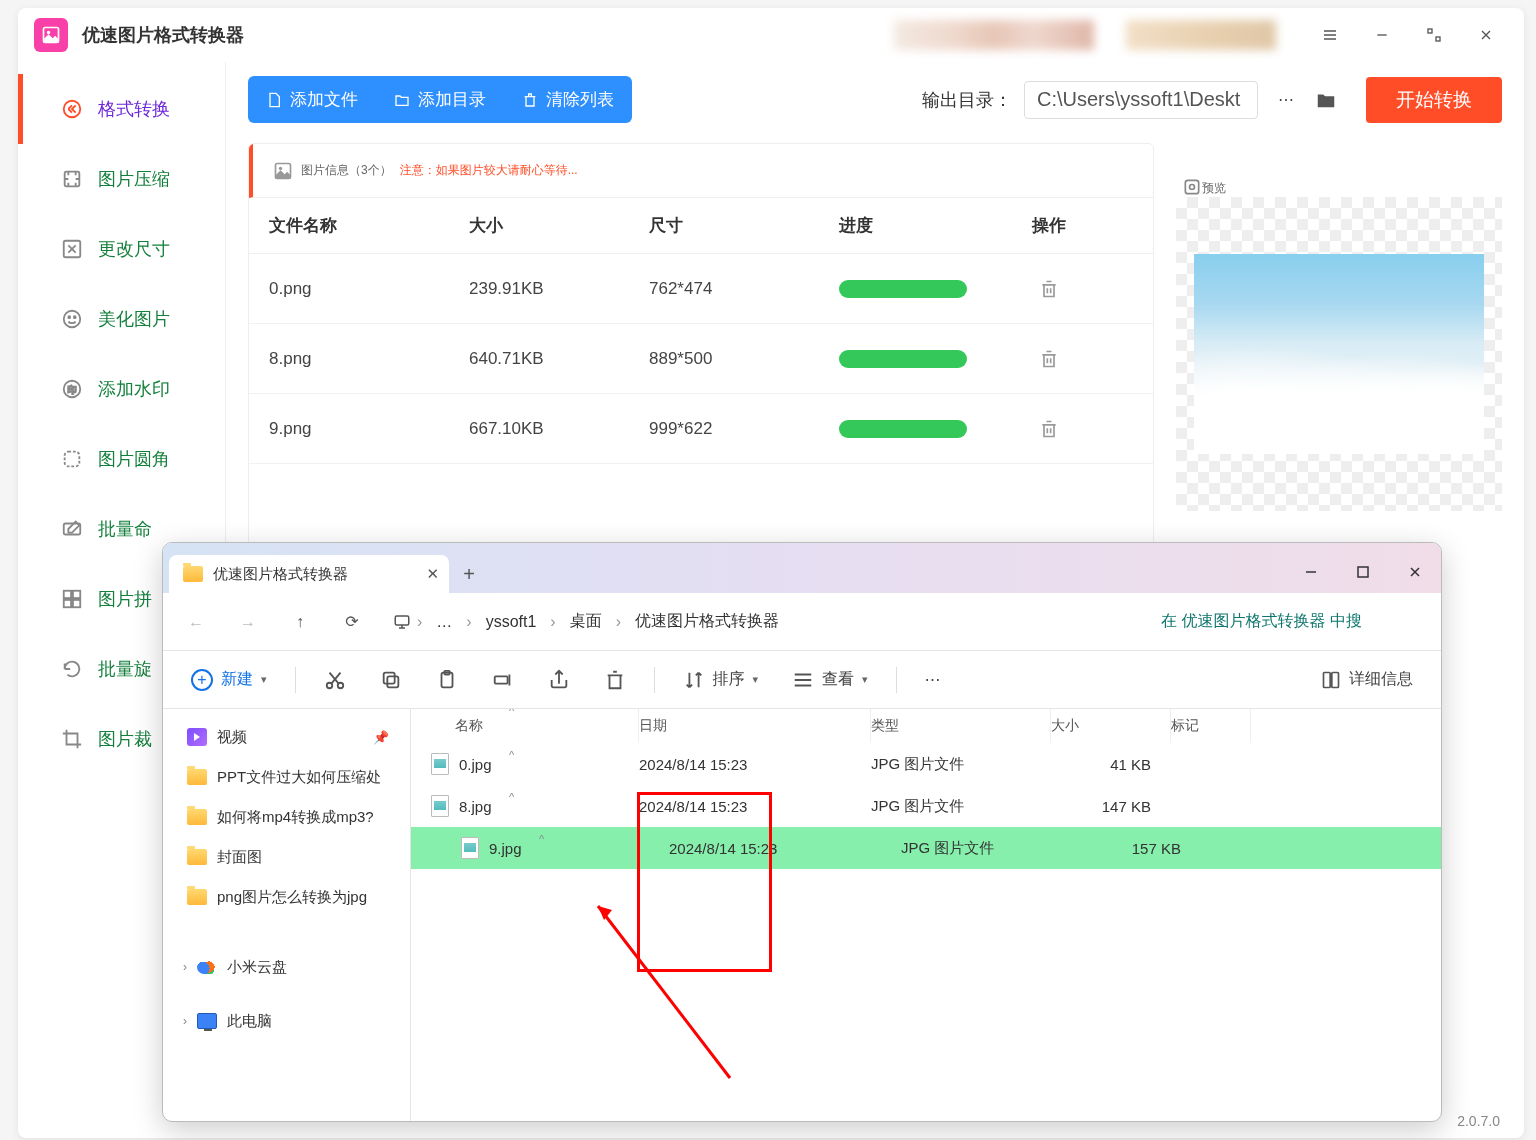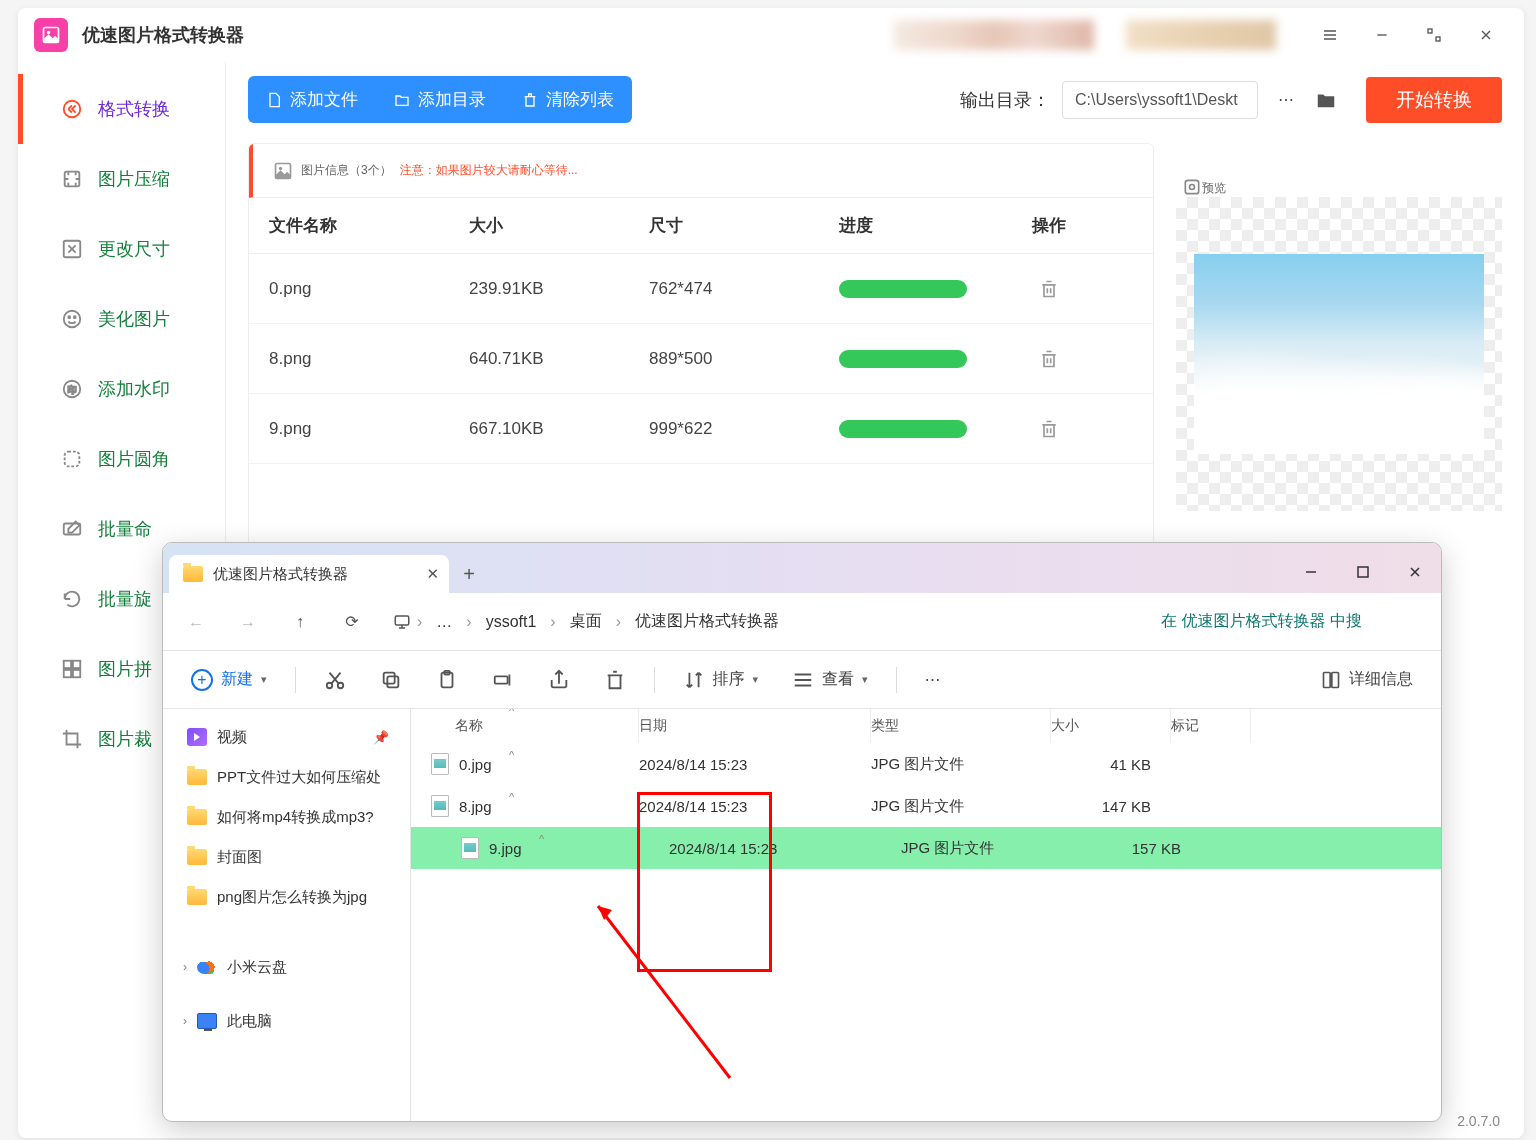--- a/index.html
+++ b/index.html
@@ -32,21 +32,21 @@
 
 
 .main { flex: 1; display: flex; flex-direction: column; padding: 14px 22px; overflow: hidden; }
 
 
 .toolbar-row { display: flex; align-items: center; margin-bottom: 20px; }
 .btn-group { display: flex; background: #2e8fff; border-radius: 6px; overflow: hidden; }
 .btn-group .tbtn { padding: 12px 18px; color: #fff; font-size: 17px; display: flex; align-items: center; gap: 8px; cursor: pointer; }
 .btn-group .tbtn svg { width: 16px; height: 16px; fill: #fff; }
 .out-label { margin-left: auto; font-size: 18px; color: #333; margin-right: 12px; }
-.out-input { width: 196px; height: 38px; border: 1px solid #ddd; border-radius: 4px; padding: 0 12px; font-size: 16px; color: #555; }
+.out-input { width: 234px; height: 38px; border: 1px solid #ddd; border-radius: 4px; padding: 0 12px; font-size: 20px; color: #555; }
 .more-btn { width: 40px; height: 38px; display: flex; align-items: center; justify-content: center; margin-left: 8px; cursor: pointer; color: #444; }
 .folder-btn { width: 40px; height: 38px; display: flex; align-items: center; justify-content: center; margin-left: 0px; cursor: pointer; color: #555; }
 .start-btn { margin-left: 20px; padding: 10px 30px; background: #ff4d27; color: #fff; font-size: 19px; border-radius: 4px; cursor: pointer; }
 
 
 .content-split { flex: 1; display: flex; gap: 22px; overflow: hidden; }
 .list-panel { flex: 1; border: 1px solid #eee; border-radius: 6px; background: #fff; display: flex; flex-direction: column; overflow: hidden; }
 .list-header { height: 54px; display: flex; align-items: center; padding: 0 20px; border-bottom: 1px solid #eee; border-left: 4px solid #ff4d27; font-size: 12px; color: #666; gap: 8px; }
 .list-header .red-note { color: #ff4d27; }
 .list-cols { height: 56px; display: flex; align-items: center; padding: 0 20px; font-size: 17px; font-weight: 600; color: #333; border-bottom: 1px solid #eee; }
@@ -235,35 +235,35 @@
             <svg viewBox="0 0 24 24" fill="none" stroke="#888" stroke-width="2">
               <rect x="3" y="6" width="18" height="12" rx="2"></rect>
               <path d="M16 4l4 4-8 8H8v-4z"></path>
             </svg>
           </span>
         <span>批量命</span>
       </div>
       <div class="sidebar-item">
         <span class="sidebar-icon">
             <svg viewBox="0 0 24 24" fill="none" stroke="#888" stroke-width="2">
-              <path d="M4 12a8 8 0 1 1 3 6.2M4 12V6m0 6h6"></path>
-            </svg>
-          </span>
-        <span>批量旋</span>
-      </div>
-      <div class="sidebar-item">
-        <span class="sidebar-icon">
-            <svg viewBox="0 0 24 24" fill="none" stroke="#888" stroke-width="2">
               <rect x="3" y="3" width="8" height="8"></rect>
               <rect x="13" y="3" width="8" height="8"></rect>
               <rect x="3" y="13" width="8" height="8"></rect>
               <rect x="13" y="13" width="8" height="8"></rect>
             </svg>
           </span>
         <span>图片拼</span>
+      </div>
+      <div class="sidebar-item">
+        <span class="sidebar-icon">
+            <svg viewBox="0 0 24 24" fill="none" stroke="#888" stroke-width="2">
+              <path d="M4 12a8 8 0 1 1 3 6.2M4 12V6m0 6h6"></path>
+            </svg>
+          </span>
+        <span>批量旋</span>
       </div>
       <div class="sidebar-item">
         <span class="sidebar-icon">
             <svg viewBox="0 0 24 24" fill="none" stroke="#888" stroke-width="2">
               <path d="M6 2v16h16M2 6h16v16"></path>
             </svg>
           </span>
         <span>图片裁</span>
       </div>
     </div>

